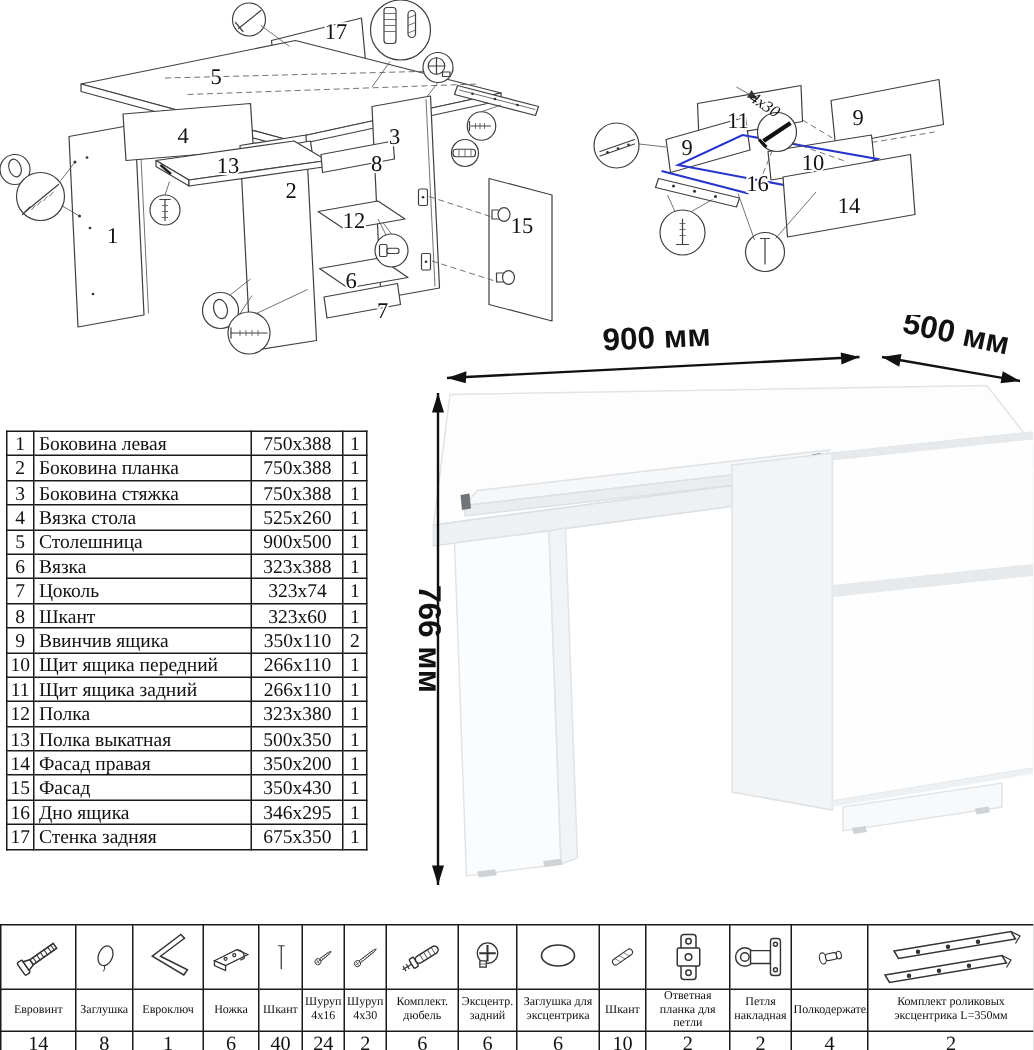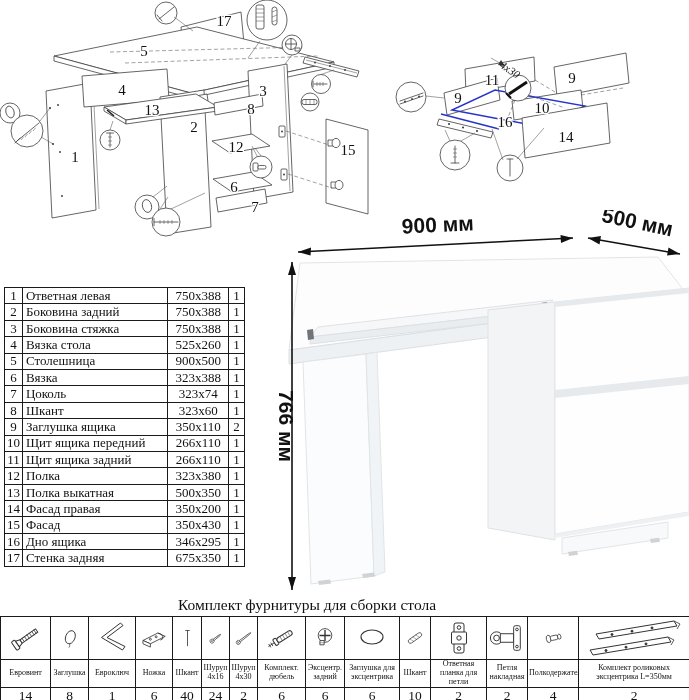--- a/index.html
+++ b/index.html
@@ -286,28 +286,28 @@
     <colgroup>
         <col style="width:18px">
         <col style="width:146px">
         <col style="width:61px">
         <col style="width:16px">
       </colgroup>
     <tbody>
 
         <tr>
           <td class="tc">1</td>
-          <td>Ответная левая</td>
+          <td>Боковина левая</td>
           <td class="tc">750x388</td>
           <td class="tc">1</td>
         </tr>
 
         <tr>
           <td class="tc">2</td>
-          <td>Боковина задний</td>
+          <td>Боковина планка</td>
           <td class="tc">750x388</td>
           <td class="tc">1</td>
         </tr>
 
         <tr>
           <td class="tc">3</td>
           <td>Боковина стяжка</td>
           <td class="tc">750x388</td>
           <td class="tc">1</td>
         </tr>
@@ -342,21 +342,21 @@
 
         <tr>
           <td class="tc">8</td>
           <td>Шкант</td>
           <td class="tc">323x60</td>
           <td class="tc">1</td>
         </tr>
 
         <tr>
           <td class="tc">9</td>
-          <td>Заглушка ящика</td>
+          <td>Ввинчив ящика</td>
           <td class="tc">350x110</td>
           <td class="tc">2</td>
         </tr>
 
         <tr>
           <td class="tc">10</td>
           <td>Щит ящика передний</td>
           <td class="tc">266x110</td>
           <td class="tc">1</td>
         </tr>
@@ -406,21 +406,20 @@
         <tr>
           <td class="tc">17</td>
           <td>Стенка задняя</td>
           <td class="tc">675x350</td>
           <td class="tc">1</td>
         </tr>
 
     </tbody>
   </table>
 
-  <div class="hwtitle">Комплект фурнитуры для сборки стола</div>
 
   <table class="hw">
     <colgroup>
       <col style="width:50px">
         <col style="width:38px">
         <col style="width:47px">
         <col style="width:37px">
       <col style="width:29px">
         <col style="width:28px">
         <col style="width:28px">

